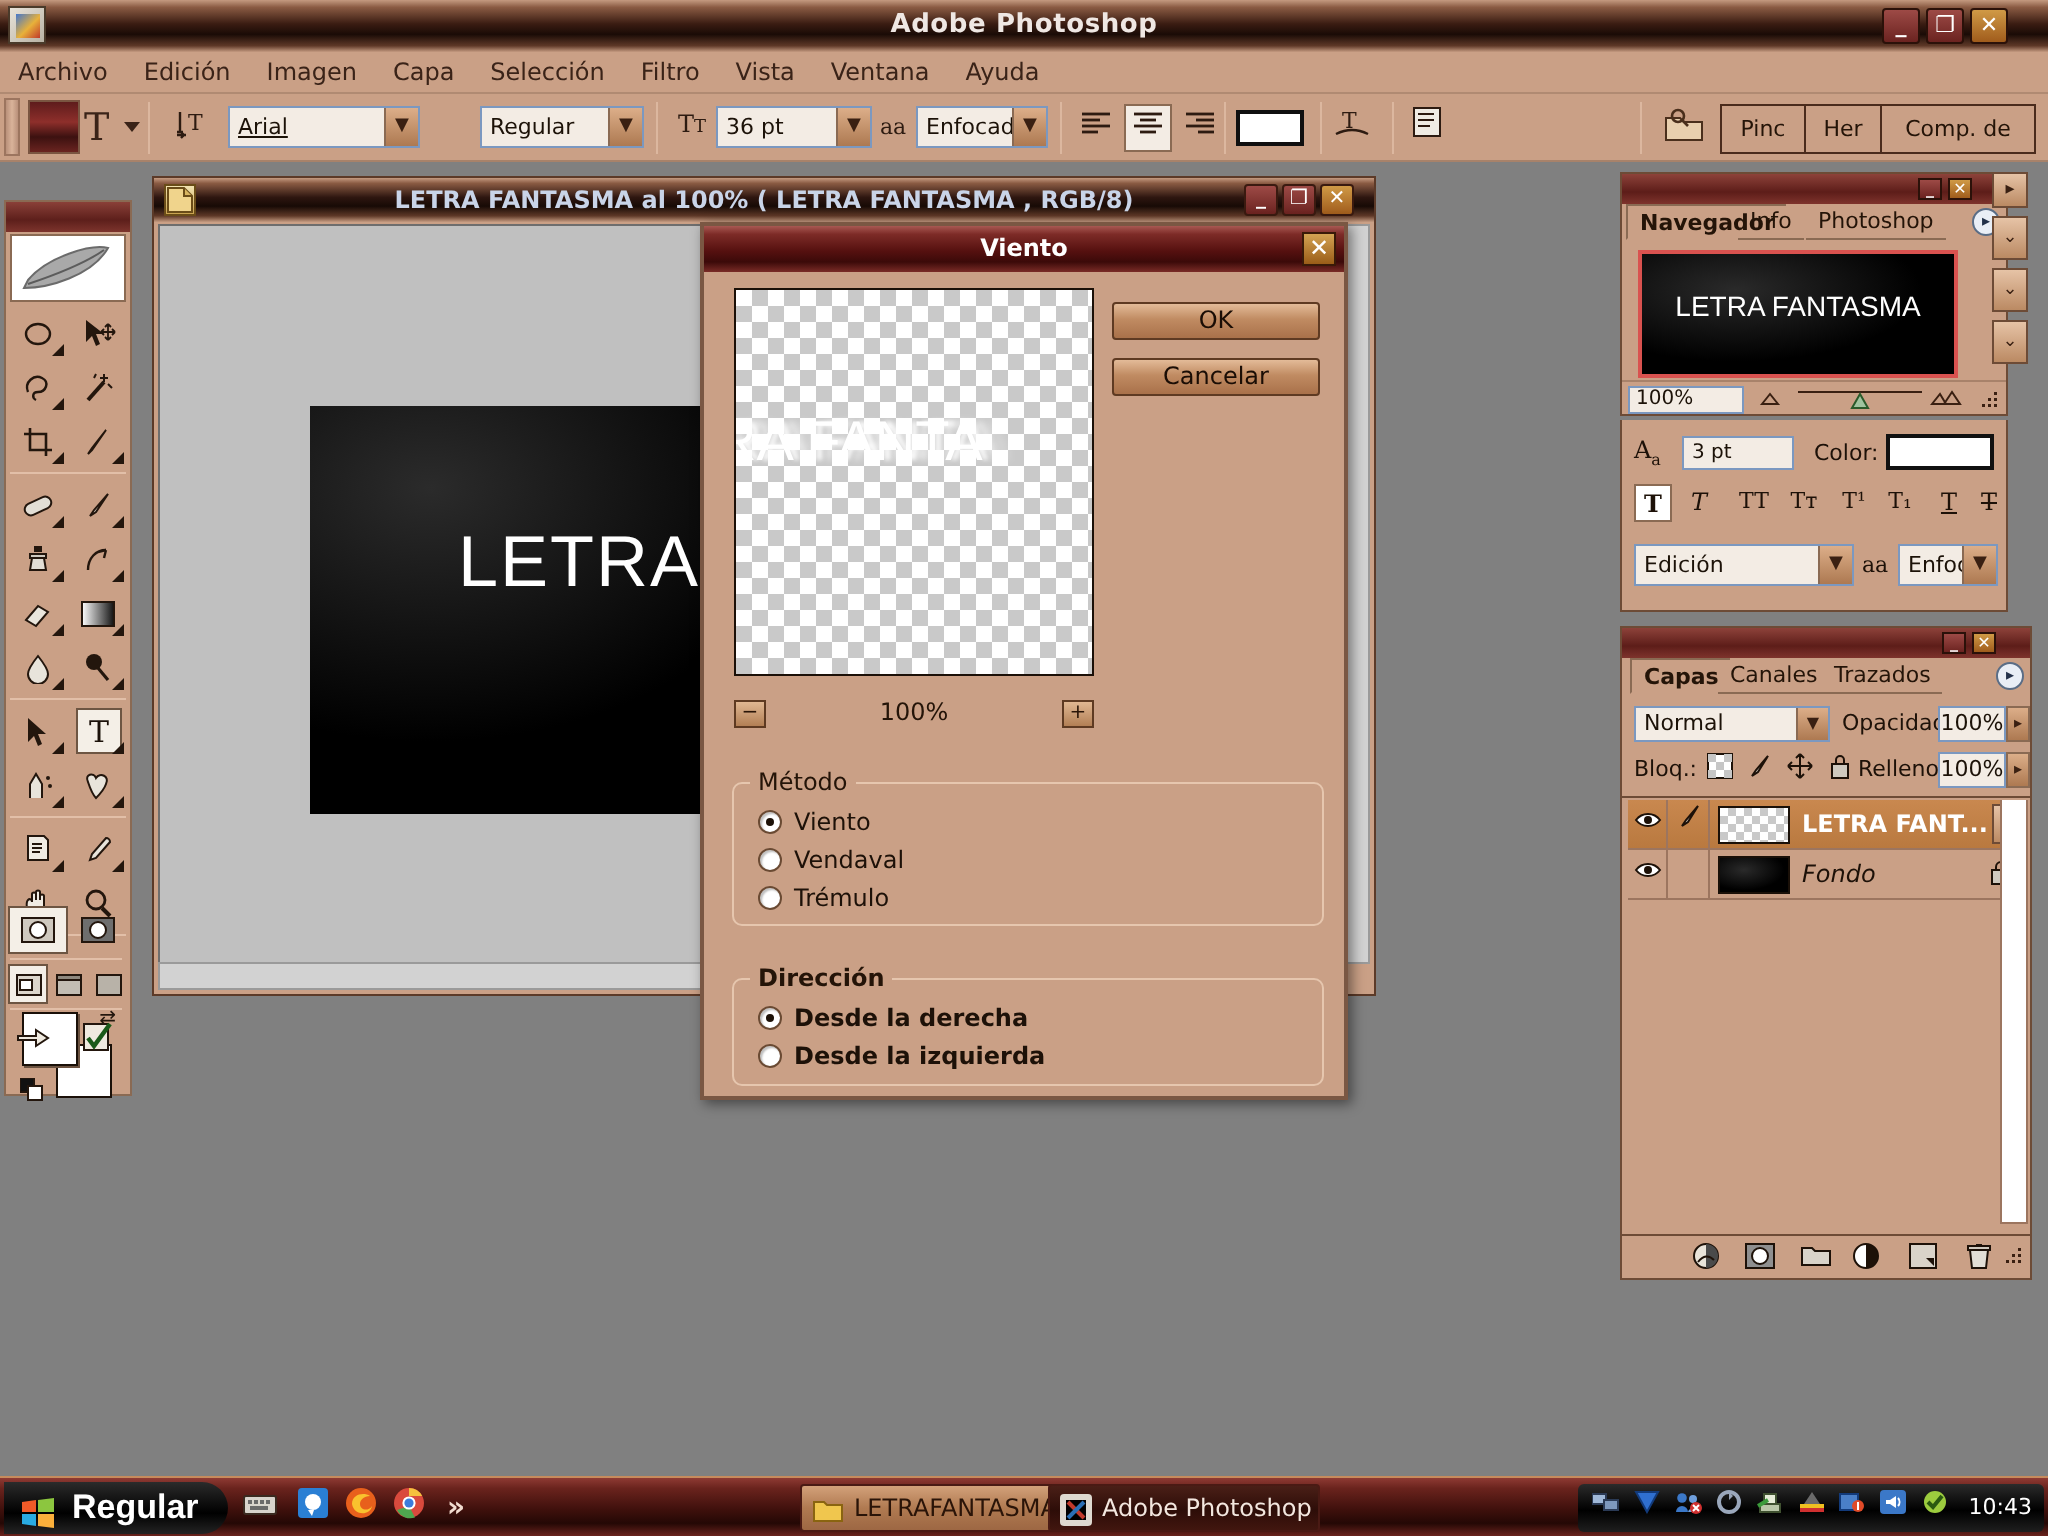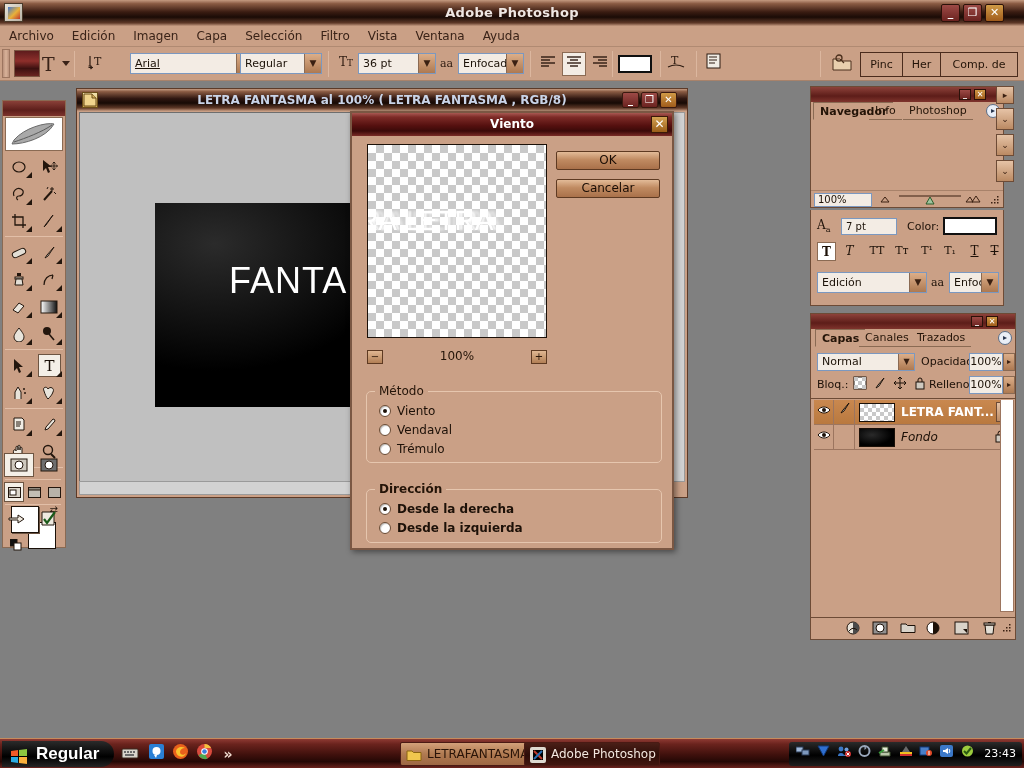--- a/index.html
+++ b/index.html
@@ -445,21 +445,21 @@
 
   <div class="sep" style="left:74px;"></div>
 
   <div class="ibtn" style="left:84px;">
     <svg width="18" height="18" viewBox="0 0 18 18">
       <path d="M3 3 L3 13 M1.5 13 L4.5 13 M1.5 14.5 L6 14.5 M5 14.5 l-1.5 -1.5 M5 14.5 l-1.5 1.5" stroke="#2d1b11" fill="none" stroke-width="1.2"></path>
       <text x="7" y="12" font-size="11" font-family="DejaVu Serif, serif" fill="#2d1b11">T</text>
     </svg>
   </div>
 
-  <div class="combo" style="left:130px;width:124px;text-decoration:underline;">
+  <div class="combo" style="left:114px;width:96px;text-decoration:underline;">
     <span>Arial</span>
     <span class="arrow">▼</span>
   </div>
   <div class="combo" style="left:240px;width:82px;">
     <span>Regular</span>
     <span class="arrow">▼</span>
   </div>
 
   <div class="sep" style="left:328px;"></div>
 
@@ -812,35 +812,35 @@
         </svg>
     </div>
     <div id="doc-title">LETRA FANTASMA al 100% ( LETRA FANTASMA , RGB/8)</div>
     <div class="dwbtn min">_</div>
     <div class="dwbtn max">❐</div>
     <div class="dwbtn cls">✕</div>
   </div>
 
   <div id="doc-canvasarea">
     <div id="doc-image">
-      <div id="doc-image-text">FANTA</div>
+      <div id="doc-image-text">LETRA</div>
     </div>
   </div>
   <div id="doc-vscroll"></div>
   <div id="doc-hscroll"></div>
 </div>
 
 <div id="viento" class="abs">
   <div id="viento-titlebar">
     <div id="viento-title">Viento</div>
     <div id="viento-close">✕</div>
   </div>
 
   <div id="preview">
-    <div id="preview-text">RA LETRA</div>
+    <div id="preview-text">RA FANTA</div>
   </div>
 
   <div class="zbtn" style="left:15px;top:237px;">−</div>
   <div class="zbtn" style="left:179px;top:237px;">+</div>
   <div id="zoomlabel" style="top:236px;">100%</div>
 
   <div class="dbtn" style="top:38px;">OK</div>
   <div class="dbtn" style="top:66px;">Cancelar</div>
 
   <div class="gbox" style="top:278px;height:72px;">
@@ -875,20 +875,23 @@
 <div id="nav-panel" class="palette abs">
   <div class="pal-titlebar">
     <div class="pal-wb" style="right:32px;background:linear-gradient(#9d4a46,#6b2320);">_</div>
     <div class="pal-wb" style="right:17px;background:linear-gradient(#d09a46,#a05c1c);">✕</div>
   </div>
   <div class="tabrow" style="top:15px;">
     <div class="ptab on" style="left:2px;">Navegador</div>
     <div class="ptab" style="left:58px;">Info</div>
     <div class="ptab" style="left:92px;">Photoshop</div>
     <div class="pmenu">▸</div>
+  </div>
+  <div id="nav-thumb">
+    <div id="nav-thumb-text">LETRA FANTASMA</div>
   </div>
   <div id="nav-zoomrow">
     <div id="nav-zoomvalue">100%</div>
     <div class="abs" style="left:68px;top:3px;">
       <svg width="14" height="10" viewBox="0 0 14 10">
           <path d="M2 8 L6 3 L10 8 z" fill="none" stroke="#3a2012"></path>
         </svg>
     </div>
     <div class="abs" style="left:88px;top:3px;width:62px;">
       <svg width="62" height="12" viewBox="0 0 62 12">
@@ -918,21 +921,21 @@
 
 <div id="right-scroll" class="abs">
   <div class="sbtn" style="top:0;height:18px;line-height:16px;">▸</div>
   <div class="sbtn" style="top:22px;">⌄</div>
   <div class="sbtn" style="top:48px;">⌄</div>
   <div class="sbtn" style="top:74px;">⌄</div>
 </div>
 
 <div id="char-panel" class="palette abs">
   <div class="abs" style="left:6px;top:8px;font-size:12px;color:#1d1108;font-family:'DejaVu Serif',serif;">A<sub style="font-size:8px;">a</sub></div>
-  <div class="cp-field" style="left:30px;top:8px;width:56px;">7 pt</div>
+  <div class="cp-field" style="left:30px;top:8px;width:56px;">3 pt</div>
   <div class="abs" style="left:96px;top:10px;font-size:11px;color:#1d1108;">Color:</div>
   <div class="abs" style="left:132px;top:7px;width:54px;height:18px;background:#fff;border:2px solid #111;"></div>
 
   <div class="abs" style="left:6px;top:32px;width:180px;height:20px;">
     <div class="sbtn-style on" style="left:0;">T</div>
     <div class="sbtn-style" style="left:23px;font-style:italic;">T</div>
     <div class="sbtn-style" style="left:48px;width:24px;font-size:11px;">TT</div>
     <div class="sbtn-style" style="left:73px;width:24px;font-size:11px;">Tт</div>
     <div class="sbtn-style" style="left:99px;width:22px;font-size:11px;">T¹</div>
     <div class="sbtn-style" style="left:122px;width:22px;font-size:11px;">T₁</div>
@@ -1223,15 +1226,15 @@
           <path d="M3 5 h2 l3 -2 v6 l-3 -2 h-2 z" fill="#fff"></path>
           <path d="M9 4 a3 3 0 0 1 0 4" stroke="#fff" fill="none"></path>
         </svg>
     </span>
     <span class="tray-icon">
       <svg width="13" height="12" viewBox="0 0 13 12">
           <circle cx="6.5" cy="6" r="5.5" fill="#9ccc3e"></circle>
           <path d="M3 6 l2.5 2.5 L10 3" stroke="#2a5a10" stroke-width="2" fill="none"></path>
         </svg>
     </span>
-    <span id="clock">23:43</span>
+    <span id="clock">10:43</span>
   </div>
 </div>
 
 </body></html>

